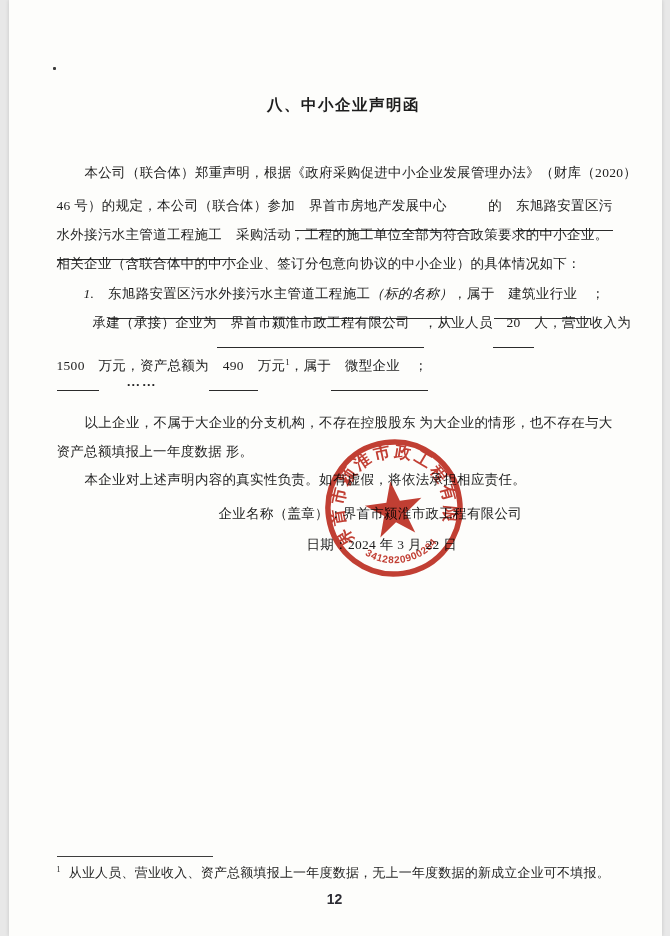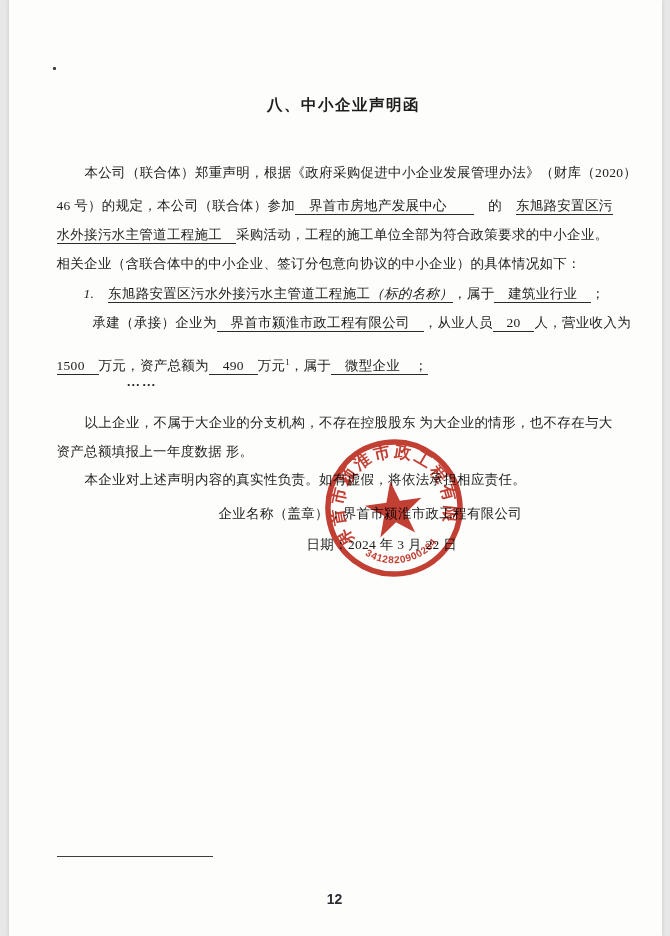--- a/index.html
+++ b/index.html
@@ -3,21 +3,21 @@
 <meta charset="utf-8">
 <style>
   html,body{margin:0;padding:0;background:#e8e8e8;}
   .page{
     position:relative;width:653px;height:936px;margin:0 auto;
     background:#fdfdfb;overflow:hidden;
     font-family:"Liberation Serif","DejaVu Serif",serif;color:#1d1d1d;
     box-shadow:0 0 4px rgba(0,0,0,.15);
   }
   .line{position:absolute;left:48px;white-space:nowrap;font-size:13.5px;letter-spacing:.3px;line-height:20px;}
-  .line .u{border-bottom:1px solid #2b2b2b;padding-bottom:1px;}
+  .line .u{border-bottom:1px solid #2b2b2b;padding-bottom:17px;}
   .line .i{font-style:italic;}
   .line .sup{font-size:9px;vertical-align:5px;letter-spacing:0;}
   .line.title{left:0;width:670px;text-align:center;font-size:15.5px;font-weight:bold;letter-spacing:1.5px;}
   .line.dots{font-weight:bold;letter-spacing:2px;}
   .scan-dot{position:absolute;left:44px;top:67px;width:3px;height:3px;background:#3a3a3a;border-radius:1px;}
   .stamp{position:absolute;left:309px;top:432px;width:152px;height:152px;opacity:.88;mix-blend-mode:multiply;}
   .footnote-rule{position:absolute;top:856px;left:48px;width:156px;border-top:1.5px solid #3d3d3d;}
   .footnote{position:absolute;top:864px;left:48px;font-size:13px;letter-spacing:.2px;}
   .footnote .fn-marker{font-size:8px;vertical-align:5px;margin-right:8px;}
   .page-num{position:absolute;top:891px;left:0;width:652px;text-align:center;
@@ -58,15 +58,18 @@
         <textPath href="#sealArcTop" xlink:href="#sealArcTop" startOffset="2" textLength="248" lengthAdjust="spacing">界首市颍淮市政工程有限公司</textPath>
       </text>
       <text font-size="10" fill="#bb2418" font-family="Liberation Sans, DejaVu Sans, sans-serif" font-weight="bold">
         <textPath href="#sealArcBottom" xlink:href="#sealArcBottom" startOffset="2" textLength="80" lengthAdjust="spacing">3412820900284</textPath>
       </text>
       <polygon fill="#bb2418" points="0,-27 6.8,-6.3 28.5,-6.3 10.9,6.6 17.6,27.3 0,14.5 -17.6,27.3 -10.9,6.6 -28.5,-6.3 -6.8,-6.3"></polygon>
     </g>
   </svg>
 
   <div class="footnote-rule"></div>
+  <div class="footnote">
+    <span class="fn-marker">1</span><span>从业人员、营业收入、资产总额填报上一年度数据，无上一年度数据的新成立企业可不填报。</span>
+  </div>
   <div class="page-num">12</div>
 
 </div>
 
 </body></html>

